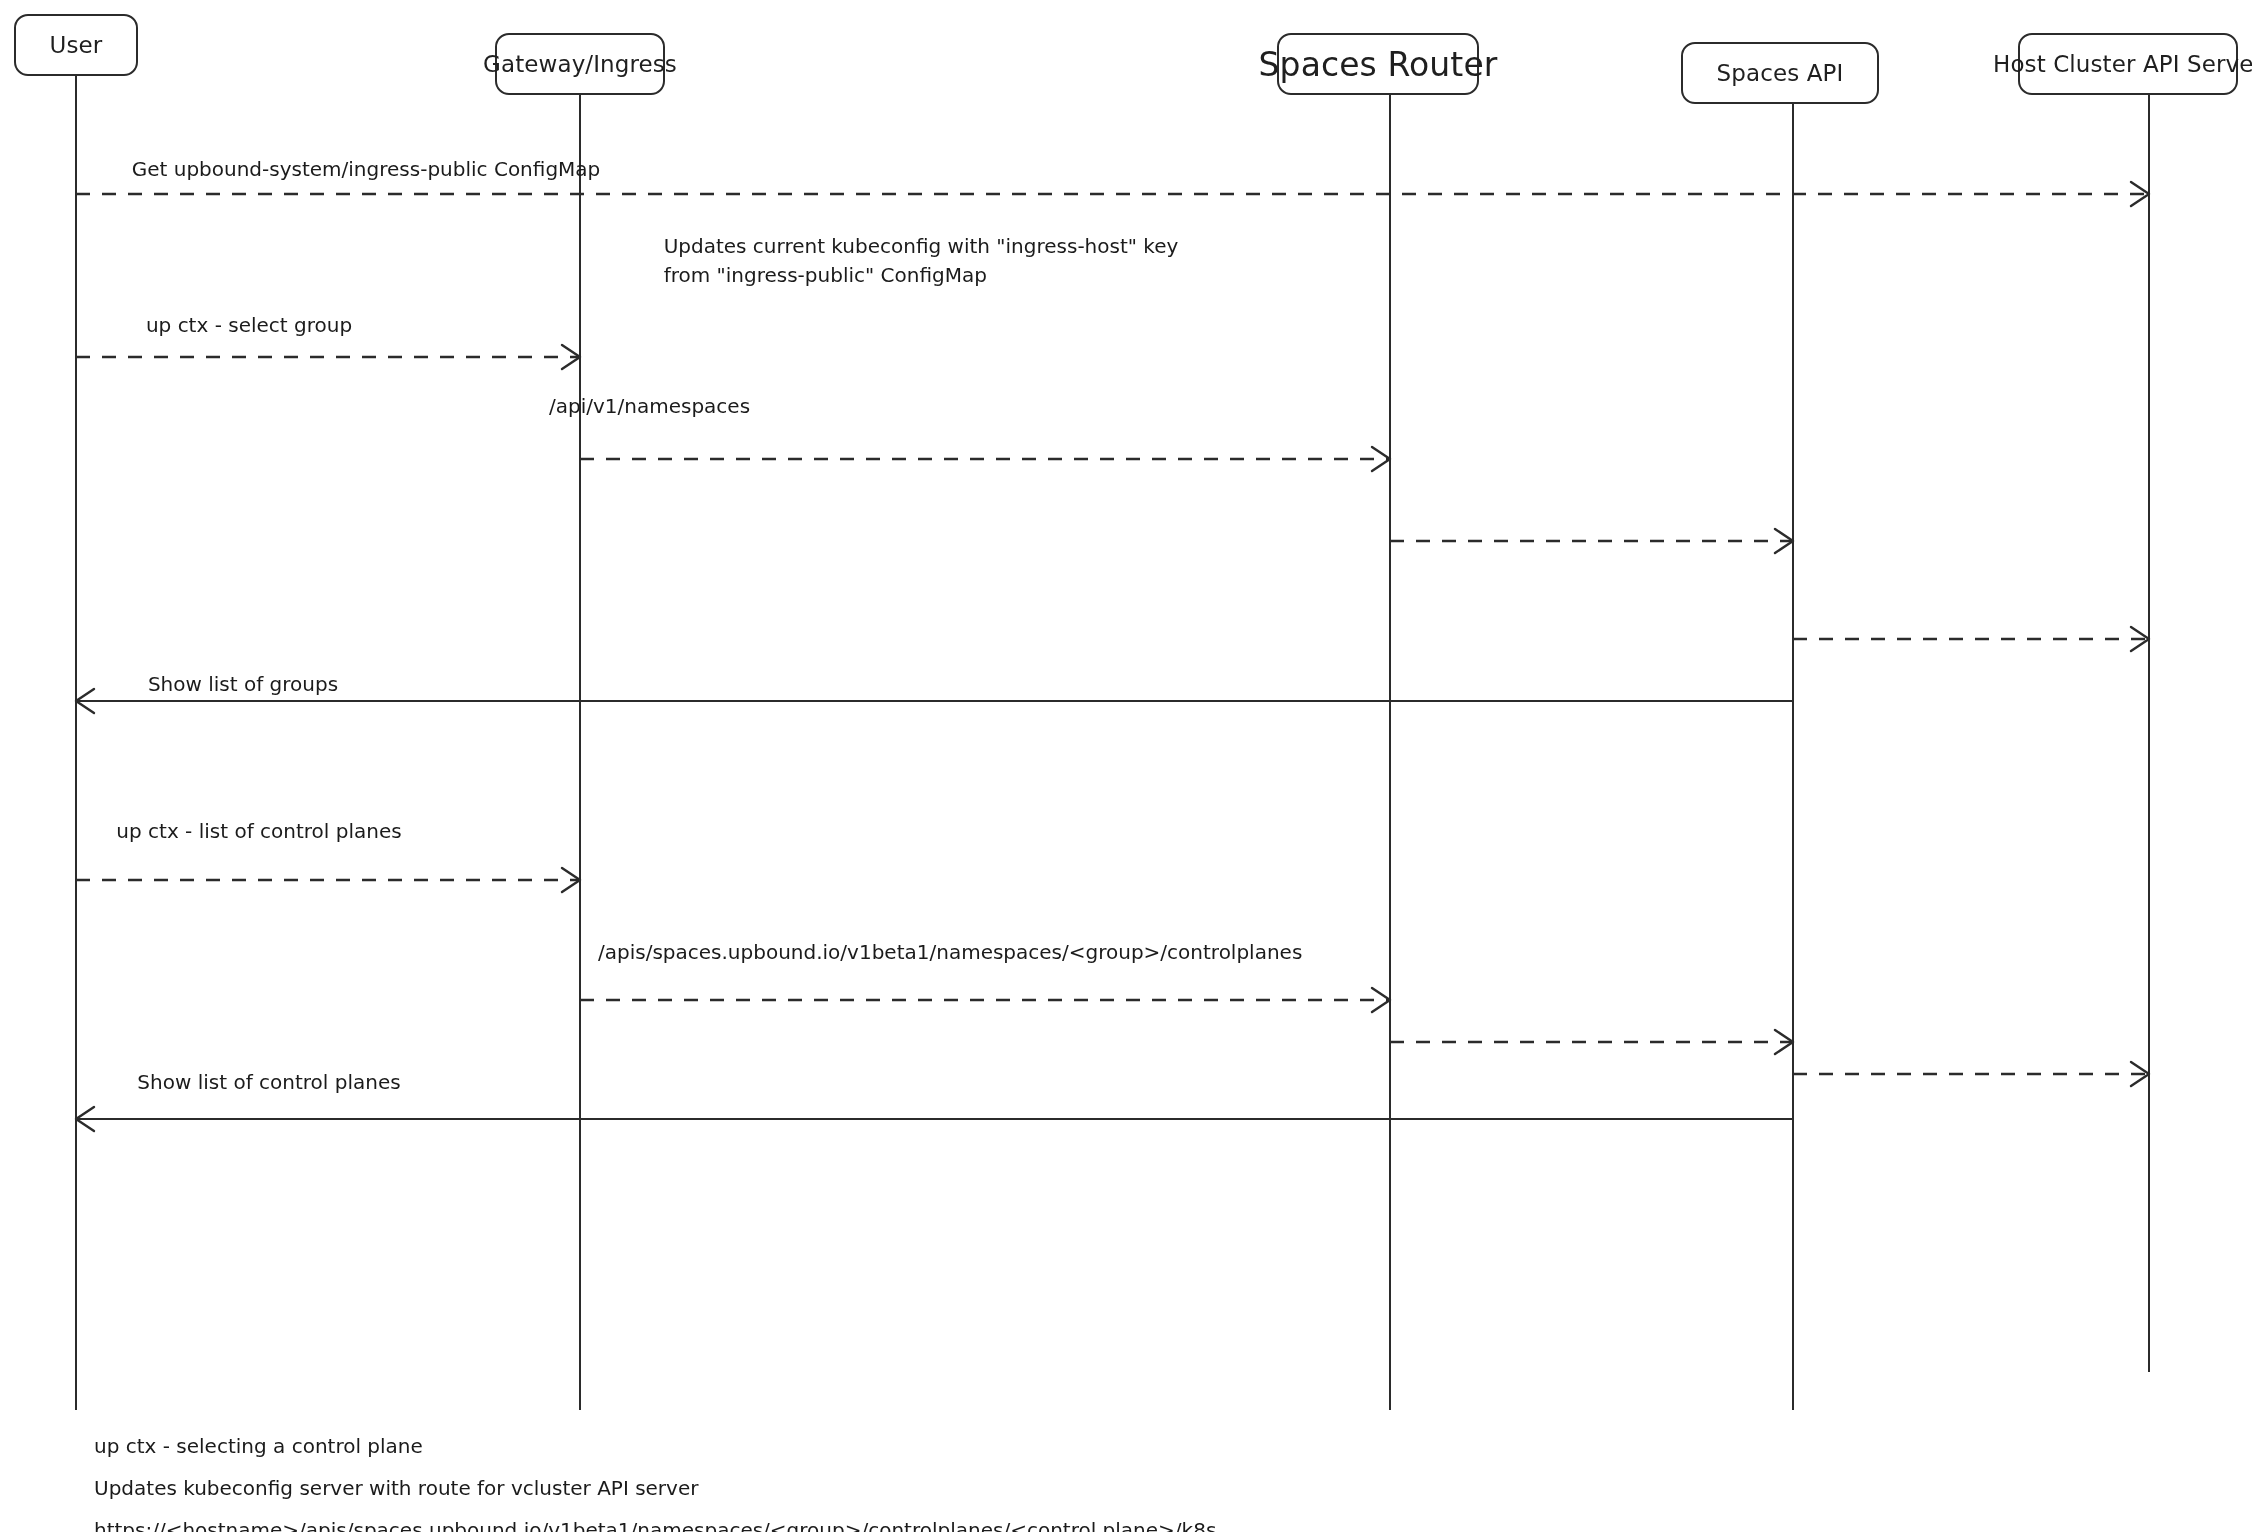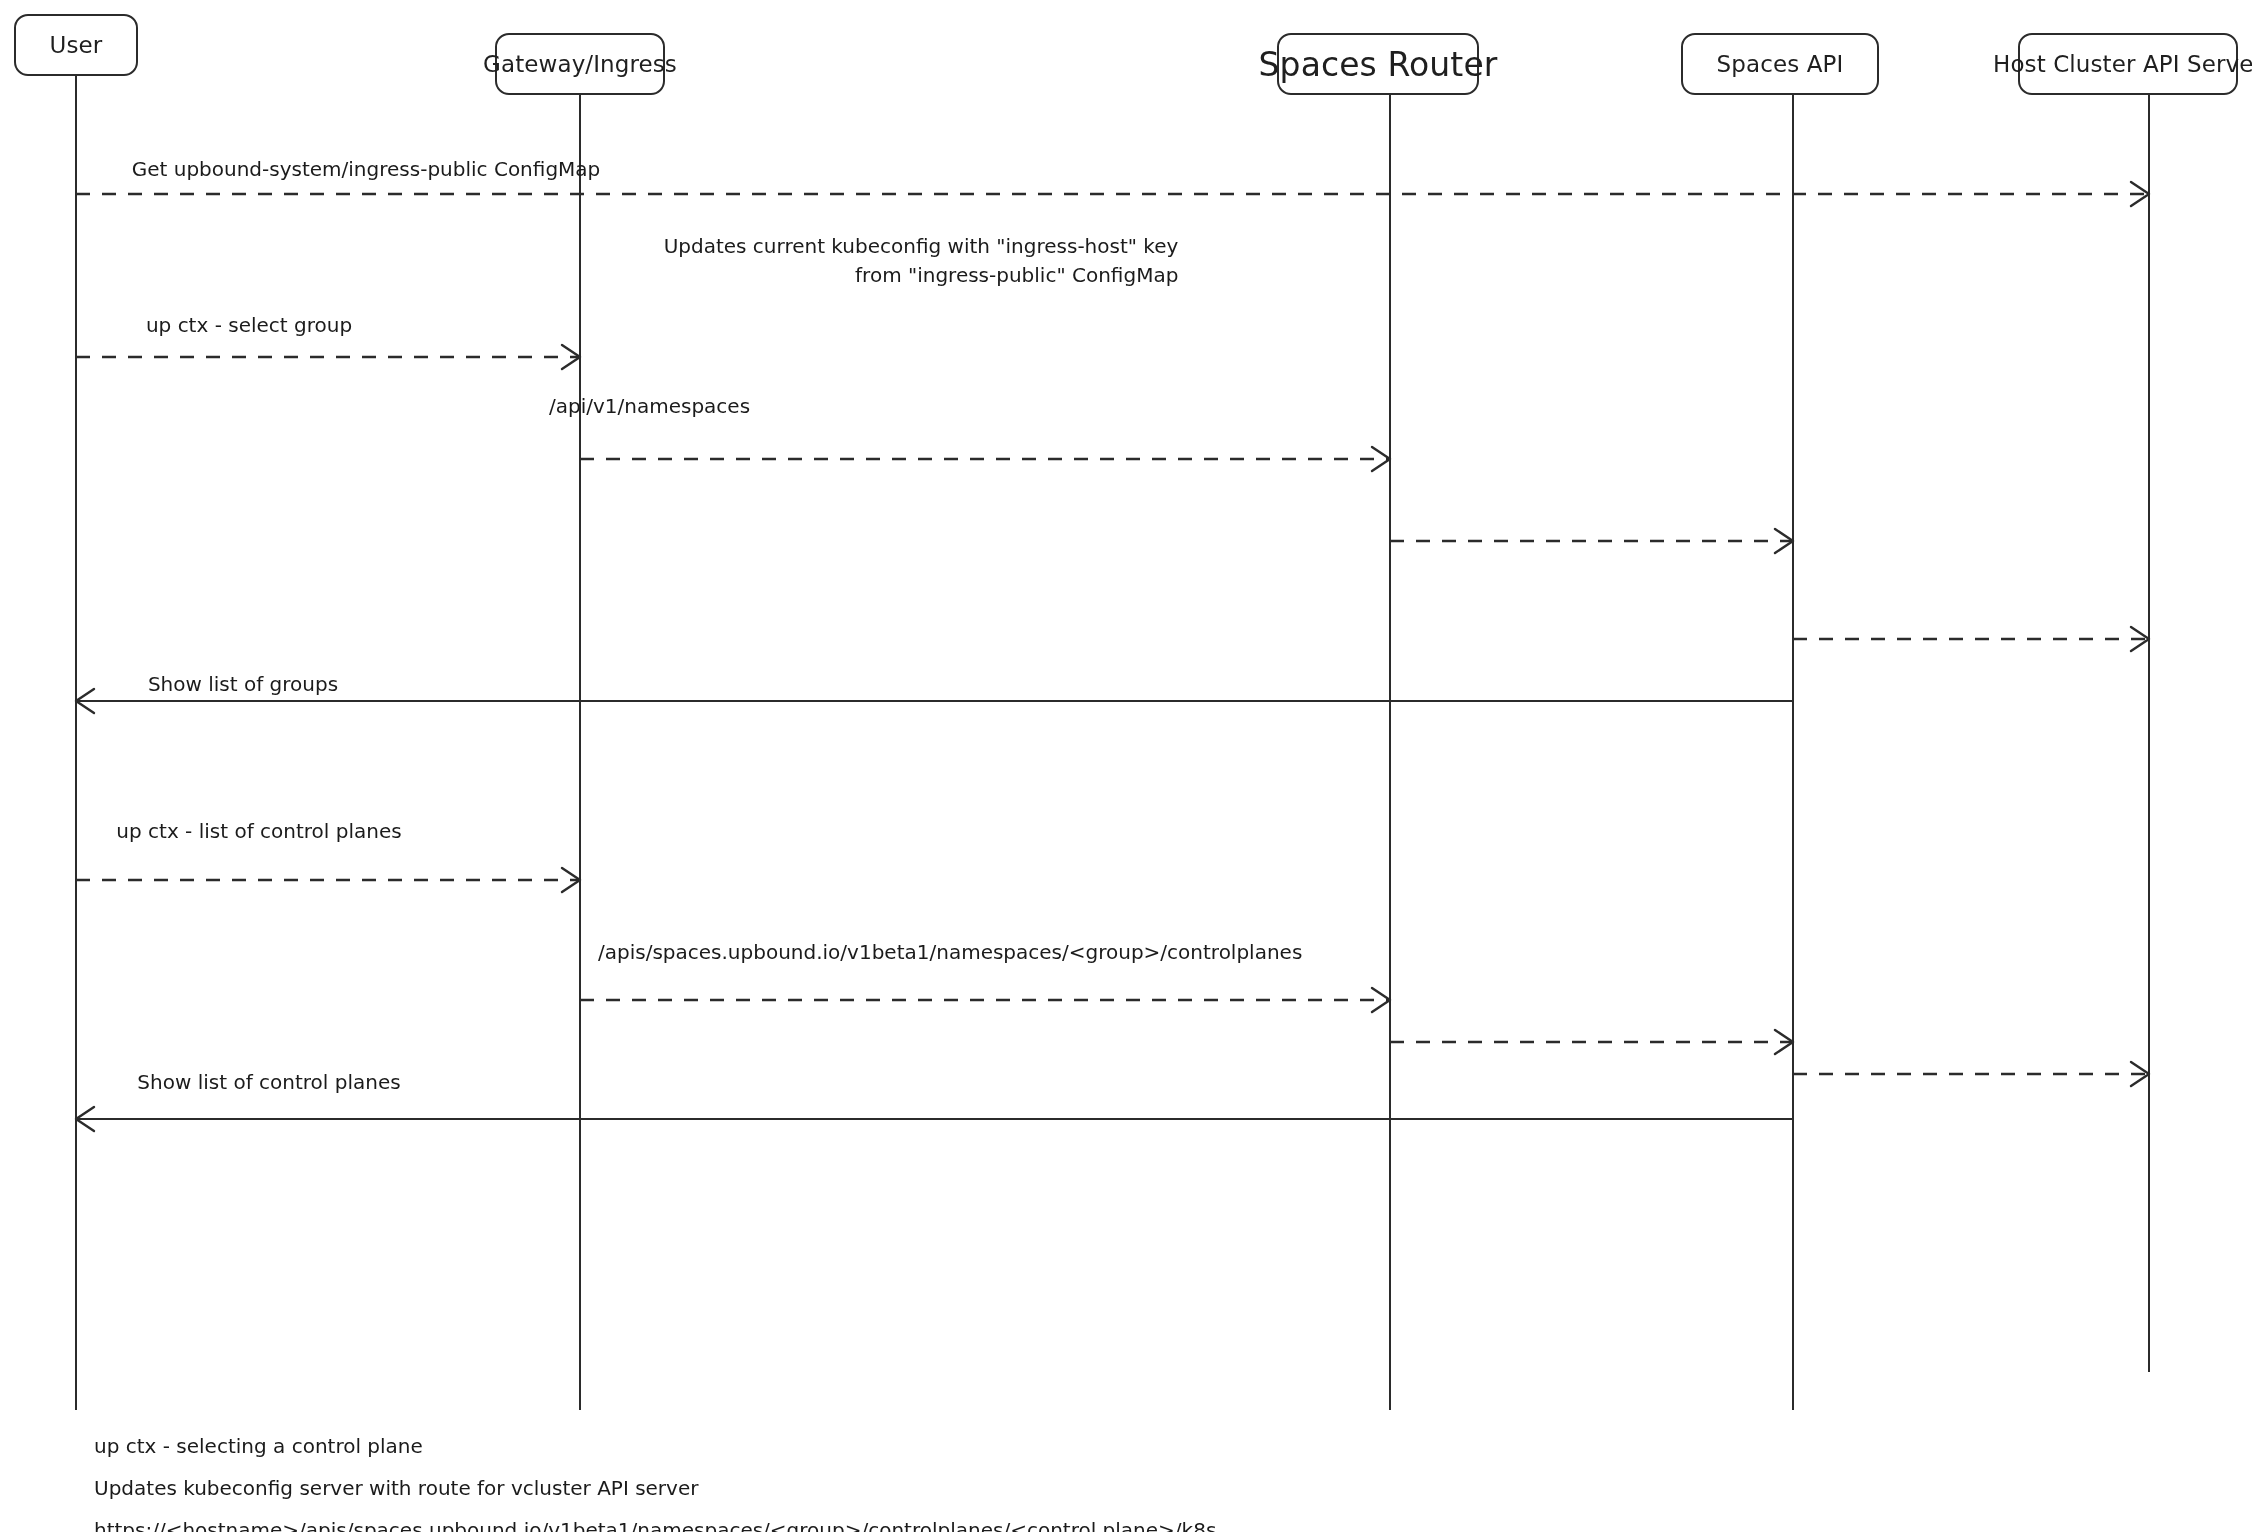--- a/index.html
+++ b/index.html
@@ -45,21 +45,21 @@
   }
   .msg-label {
     position: absolute;
     font-size: 20px;
     color: #1b1b1b;
     white-space: pre;
     line-height: 1.45;
   }
   .msg-label.center {
     transform: translateX(-50%);
-    text-align: right;
+    text-align: left;
   }
   .note-line {
     position: absolute;
     font-size: 20px;
     color: #1b1b1b;
     white-space: nowrap;
   }
 </style>
 </head>
 <body>
@@ -125,21 +125,21 @@
   <div id="participants">
       <div class="participant-box" style="left: 14px; top: 14px; width: 124px; height: 62px;">
         <span class="participant-label">User</span>
       </div>
       <div class="participant-box" style="left: 495px; top: 33px; width: 170px; height: 62px;">
         <span class="participant-label">Gateway/Ingress</span>
       </div>
       <div class="participant-box emphasis" style="left: 1277px; top: 33px; width: 202px; height: 62px;">
         <span class="participant-label">Spaces Router</span>
       </div>
-      <div class="participant-box" style="left: 1681px; top: 33px; width: 198px; height: 62px;">
+      <div class="participant-box" style="left: 1681px; top: 42px; width: 198px; height: 62px;">
         <span class="participant-label">Spaces API</span>
       </div>
       <div class="participant-box" style="left: 2018px; top: 33px; width: 220px; height: 62px;">
         <span class="participant-label">Host Cluster API Server</span>
       </div>
     </div>
 
   <div id="labels">
       <div class="msg-label center" style="left: 366px; top: 155px;">Get upbound-system/ingress-public ConfigMap</div>
       <div class="msg-label center" style="left: 921px; top: 232px;">Updates current kubeconfig with "ingress-host" key

